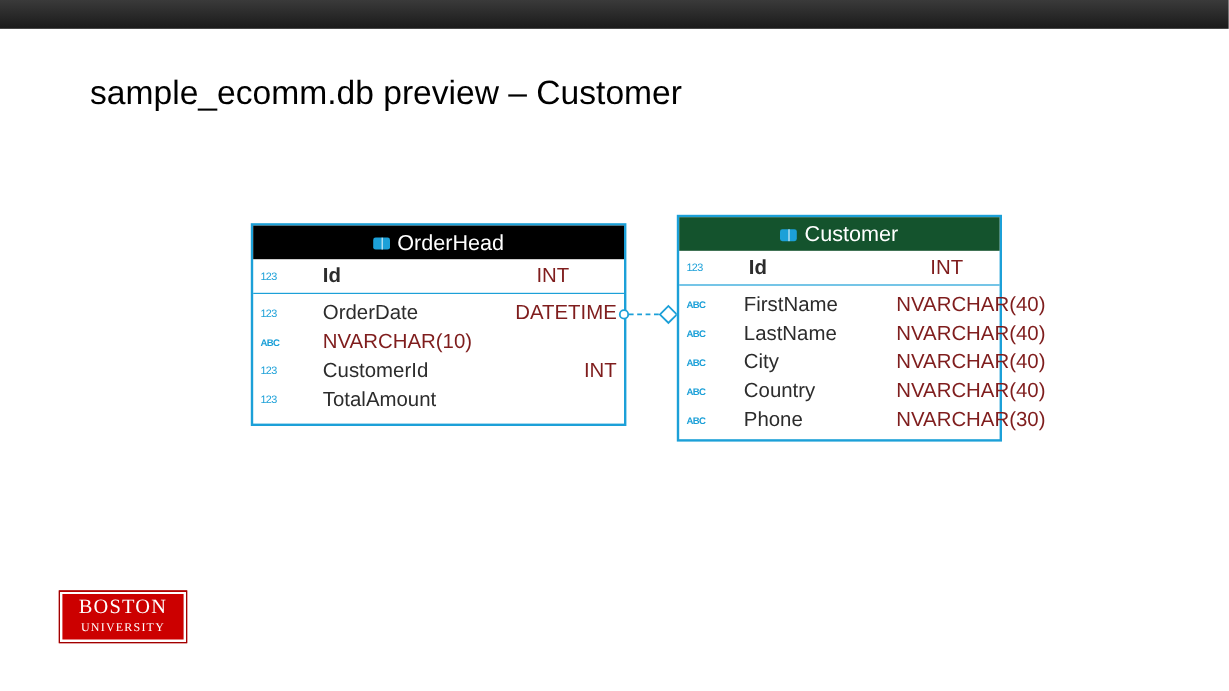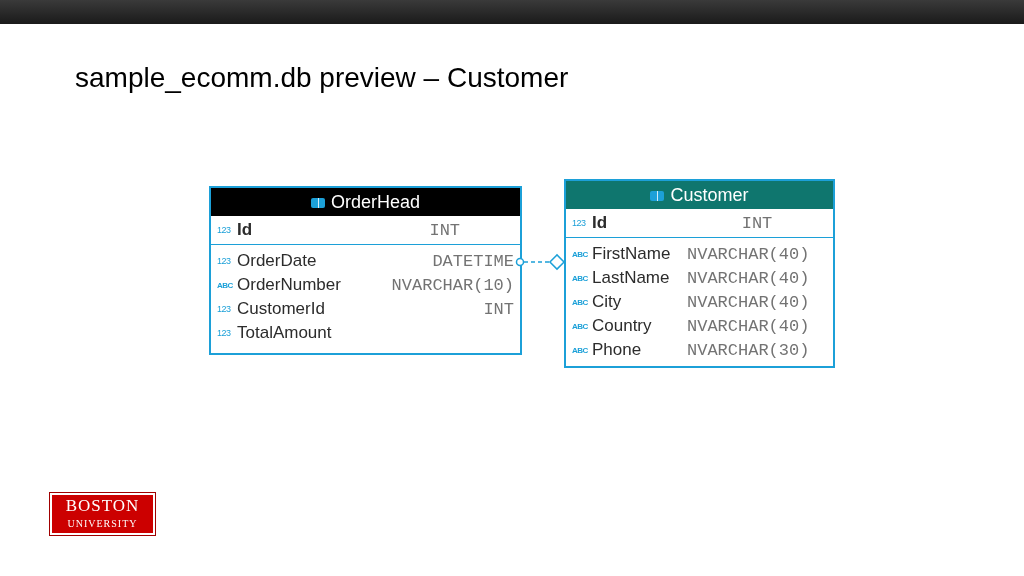--- a/index.html
+++ b/index.html
@@ -7,30 +7,30 @@
   .topbar{position:absolute;top:0;left:0;right:0;height:24px;background:linear-gradient(#3a3a3a,#1a1a1a);}
   .slide-title{position:absolute;top:62px;left:75px;font-size:28px;color:#000;}
   .diagram{position:absolute;top:186px;left:0;right:0;}
 
   .tbl{position:absolute;border:2px solid #1ca0d8;background:#fff;}
   .tbl-a{left:209px;top:0;width:309px;}
   .tbl-b{left:564px;top:-7px;width:267px;}
 
   .tbl-head{color:#fff;font-size:18px;height:28px;line-height:28px;text-align:center;position:relative;}
   .tbl-a .tbl-head{background:#000;}
-  .tbl-b .tbl-head{background:#0f766e;}
+  .tbl-b .tbl-head{background:#14532d;}
   .headico{display:inline-block;width:14px;height:10px;margin-right:6px;position:relative;top:0;}
   .headico::before{content:"";position:absolute;left:0;top:0;width:14px;height:10px;background:#1ca0d8;border-radius:2px;}
   .headico::after{content:"";position:absolute;left:7px;top:0;width:1px;height:10px;background:rgba(255,255,255,.8);}
 
-  .row{display:flex;align-items:center;font-size:17px;color:#2c2c2c;padding:2px 6px;}
+  .row{display:flex;align-items:center;font-size:17px;color:#2c2c2c;padding:2px 6px;gap:32px;}
   .pkrow{border-bottom:1px solid #1ca0d8;padding:4px 6px;}
   .ico{width:20px;font-size:9px;line-height:9px;font-family:Arial;color:#1ca0d8;text-align:left;letter-spacing:-0.5px;}
   .colname{flex:1;}
-  .coltype{color:#737373;font-family:Liberation Mono, monospace;}
+  .coltype{color:#7f1d1d;}
   .pk .colname{font-weight:bold;}
   .pk .coltype{}
   .pk .ico{position:relative;}
 
   .ico-num{color:#1ca0d8;}
   .ico-num::after{content:"123";display:block;font-size:9px;}
   .ico-str{color:#1ca0d8;}
   .ico-str::after{content:"ABC";display:block;font-size:8px;font-weight:bold;}
 
   .tbl-a .coltype{text-align:right;flex:0 0 auto;}
@@ -65,21 +65,20 @@
         <span class="coltype" style="flex:1;text-align:center;">INT</span>
       </div>
       <div class="rowpad"></div>
       <div class="row">
         <span class="ico ico-num"></span>
         <span class="colname">OrderDate</span>
         <span class="coltype">DATETIME</span>
       </div>
       <div class="row">
         <span class="ico ico-str"></span>
-        <span class="colname">OrderNumber</span>
         <span class="coltype">NVARCHAR(10)</span>
       </div>
       <div class="row">
         <span class="ico ico-num"></span>
         <span class="colname">CustomerId</span>
         <span class="coltype">INT</span>
       </div>
       <div class="row" style="padding-bottom:10px;">
         <span class="ico ico-num"></span>
         <span class="colname">TotalAmount</span>

